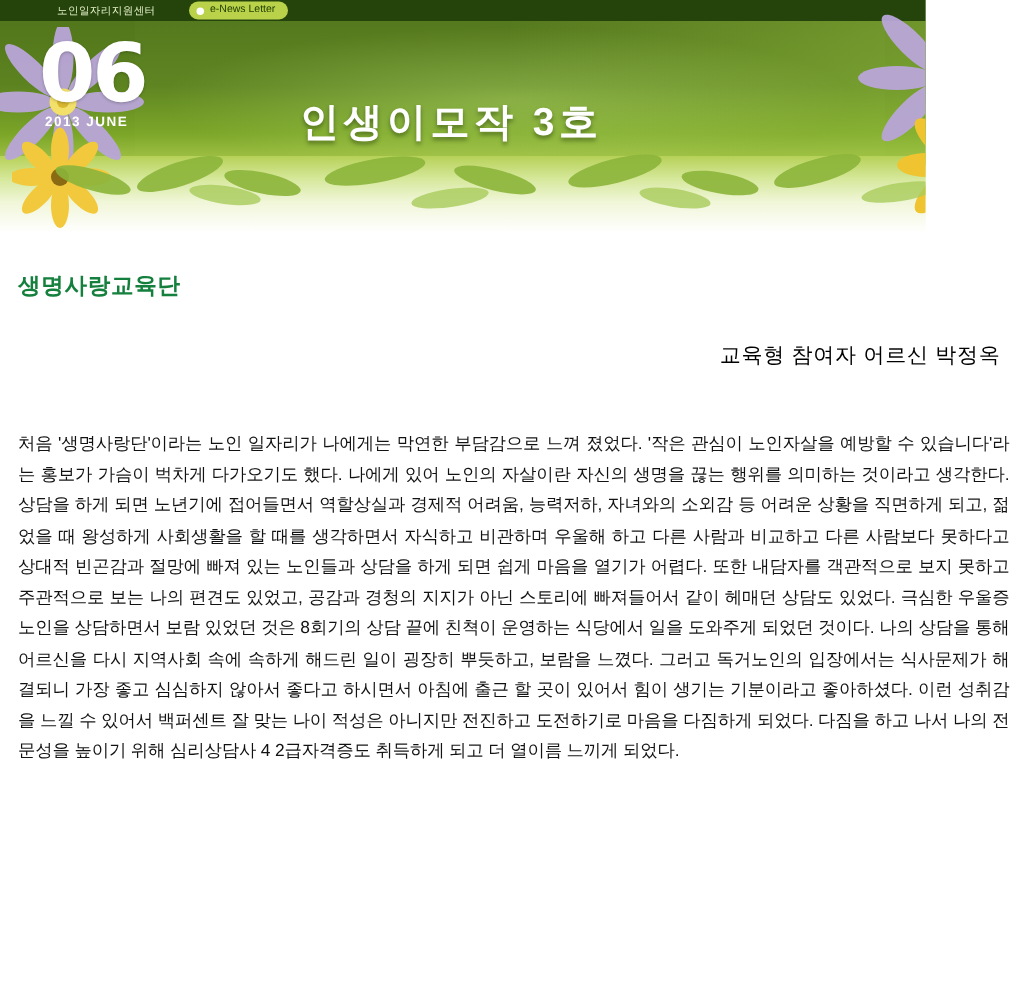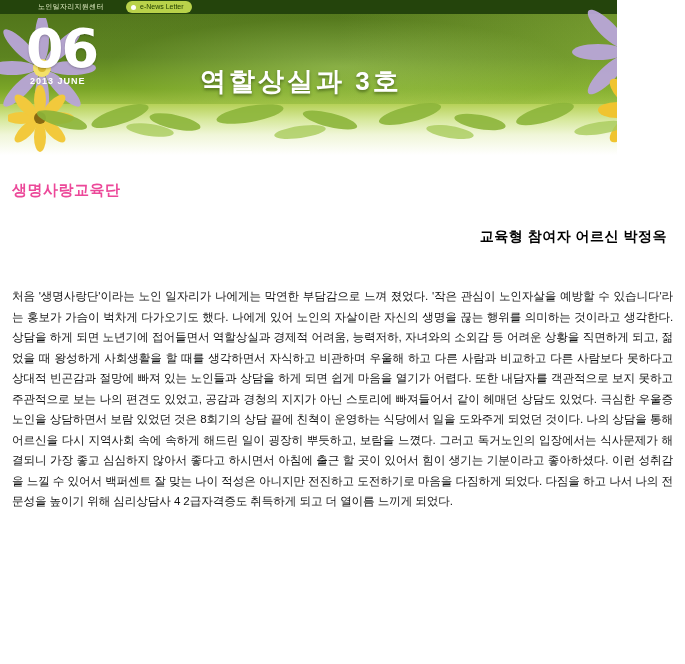--- a/index.html
+++ b/index.html
@@ -141,28 +141,28 @@
   }
 
   
   .article {
     padding: 0 8px;
   }
   .article-title {
     margin: 26px 0 0 4px;
     font-size: 15px;
     font-weight: bold;
-    color: #ec4899;
+    color: #15803d;
     letter-spacing: 0.5px;
   }
   .article-author {
     margin: 28px 10px 0 0;
     text-align: right;
     font-size: 14px;
-    font-weight: bold;
+    font-weight: normal;
     color: #000000;
     letter-spacing: 0.5px;
   }
   .article-body {
     margin: 40px 4px 0 4px;
   }
   .article-body p {
     margin: 0 0 12px 0;
     font-size: 11.6px;
     line-height: 20.5px;
@@ -264,21 +264,21 @@
     <g fill="#a9cc5c" opacity="0.8">
       <ellipse cx="150" cy="34" rx="24" ry="6" transform="rotate(8 150 34)"></ellipse>
       <ellipse cx="300" cy="36" rx="26" ry="6" transform="rotate(-8 300 36)"></ellipse>
       <ellipse cx="450" cy="36" rx="24" ry="6" transform="rotate(9 450 36)"></ellipse>
       <ellipse cx="600" cy="32" rx="26" ry="6" transform="rotate(-9 600 32)"></ellipse>
     </g>
   </svg>
 
   <div class="banner-number">06</div>
   <div class="banner-date">2013 JUNE</div>
-  <div class="banner-subtitle">역할상실과 3호</div>
+  <div class="banner-subtitle">인생이모작 3호</div>
 </div>
 
 <div class="article">
   <h1 class="article-title">생명사랑교육단</h1>
   <div class="article-author">교육형 참여자 어르신 박정옥</div>
   <div class="article-body">
     <p>처음 '생명사랑단'이라는 노인 일자리가 나에게는 막연한 부담감으로 느껴 졌었다. '작은 관심이 노인자살을 예방할 수 있습니다'라는 홍보가 가슴이 벅차게 다가오기도 했다. 나에게 있어 노인의 자살이란 자신의 생명을 끊는 행위를 의미하는 것이라고 생각한다. 상담을 하게 되면 노년기에 접어들면서 역할상실과 경제적 어려움, 능력저하, 자녀와의 소외감 등 어려운 상황을 직면하게 되고, 젊었을 때 왕성하게 사회생활을 할 때를 생각하면서 자식하고 비관하며 우울해 하고 다른 사람과 비교하고 다른 사람보다 못하다고 상대적 빈곤감과 절망에 빠져 있는 노인들과 상담을 하게 되면 쉽게 마음을 열기가 어렵다. 또한 내담자를 객관적으로 보지 못하고 주관적으로 보는 나의 편견도 있었고, 공감과 경청의 지지가 아닌 스토리에 빠져들어서 같이 헤매던 상담도 있었다. 극심한 우울증 노인을 상담하면서 보람 있었던 것은 8회기의 상담 끝에 친쳑이 운영하는 식당에서 일을 도와주게 되었던 것이다. 나의 상담을 통해 어르신을 다시 지역사회 속에 속하게 해드린 일이 굉장히 뿌듯하고, 보람을 느꼈다. 그러고 독거노인의 입장에서는 식사문제가 해결되니 가장 좋고 심심하지 않아서 좋다고 하시면서 아침에 출근 할 곳이 있어서 힘이 생기는 기분이라고 좋아하셨다. 이런 성취감을 느낄 수 있어서 백퍼센트 잘 맞는 나이 적성은 아니지만 전진하고 도전하기로 마음을 다짐하게 되었다. 다짐을 하고 나서 나의 전문성을 높이기 위해 심리상담사 4 2급자격증도 취득하게 되고 더 열이름 느끼게 되었다.</p>
   </div>
 </div>
 

